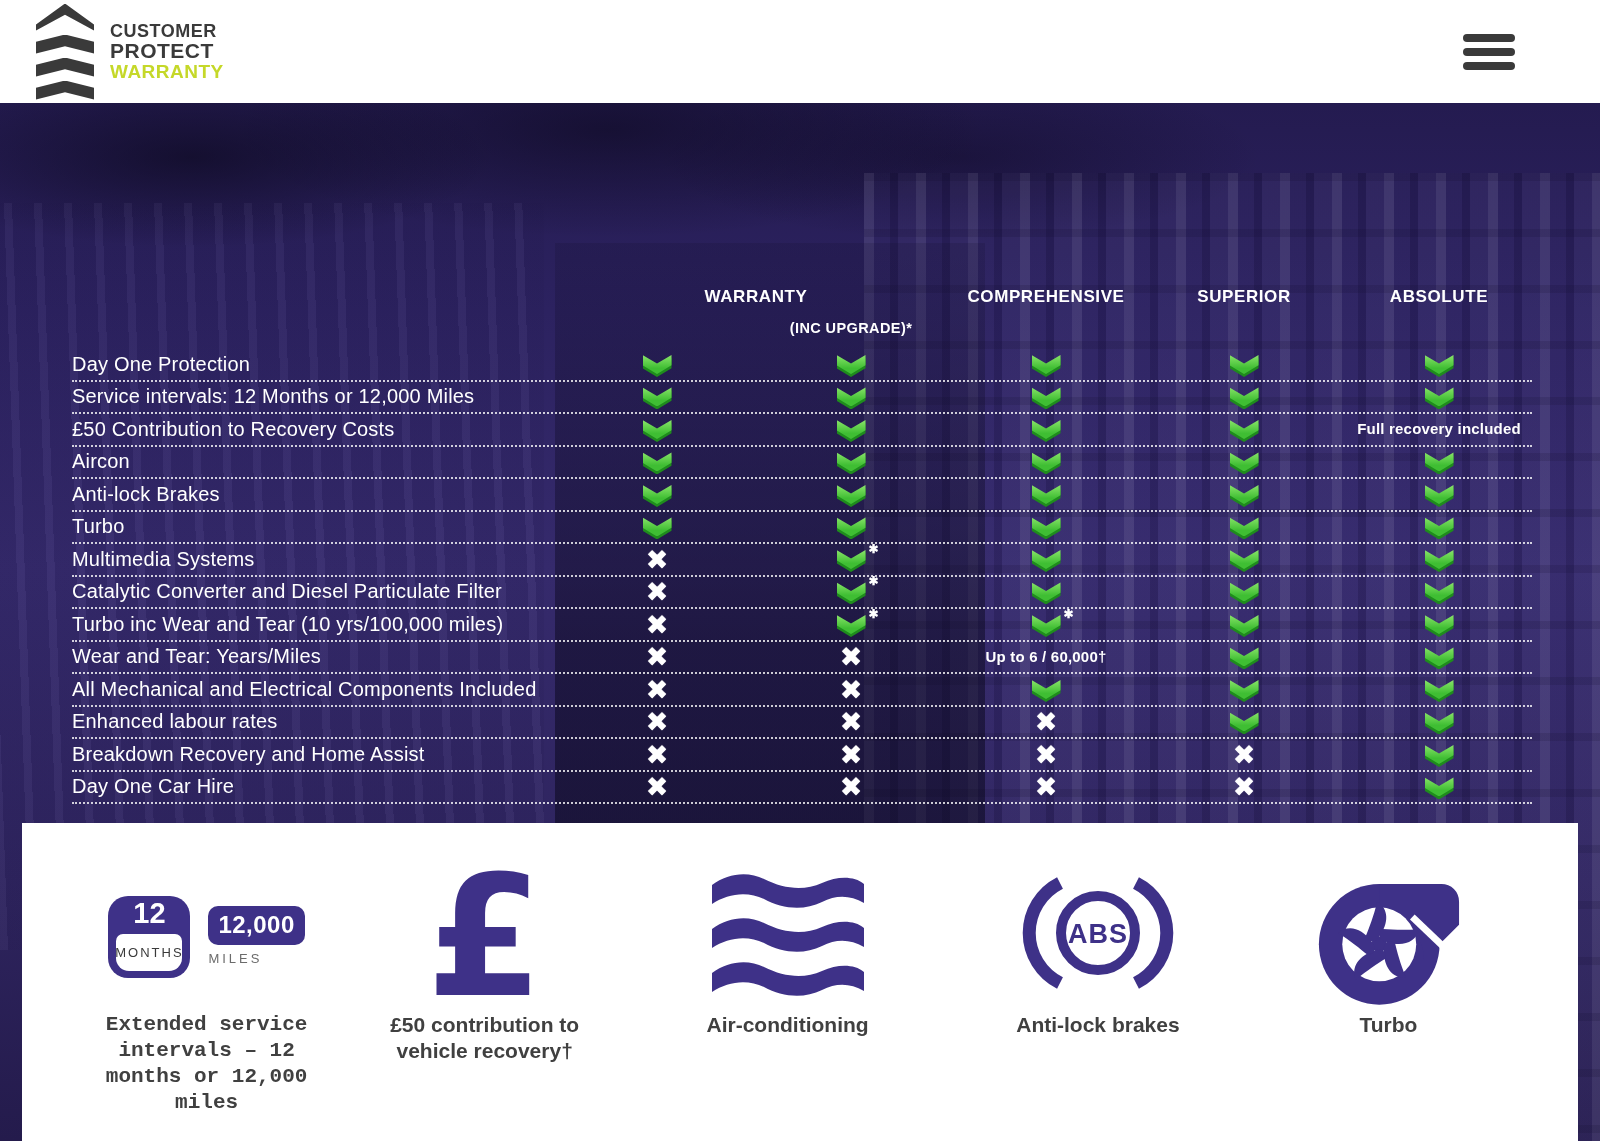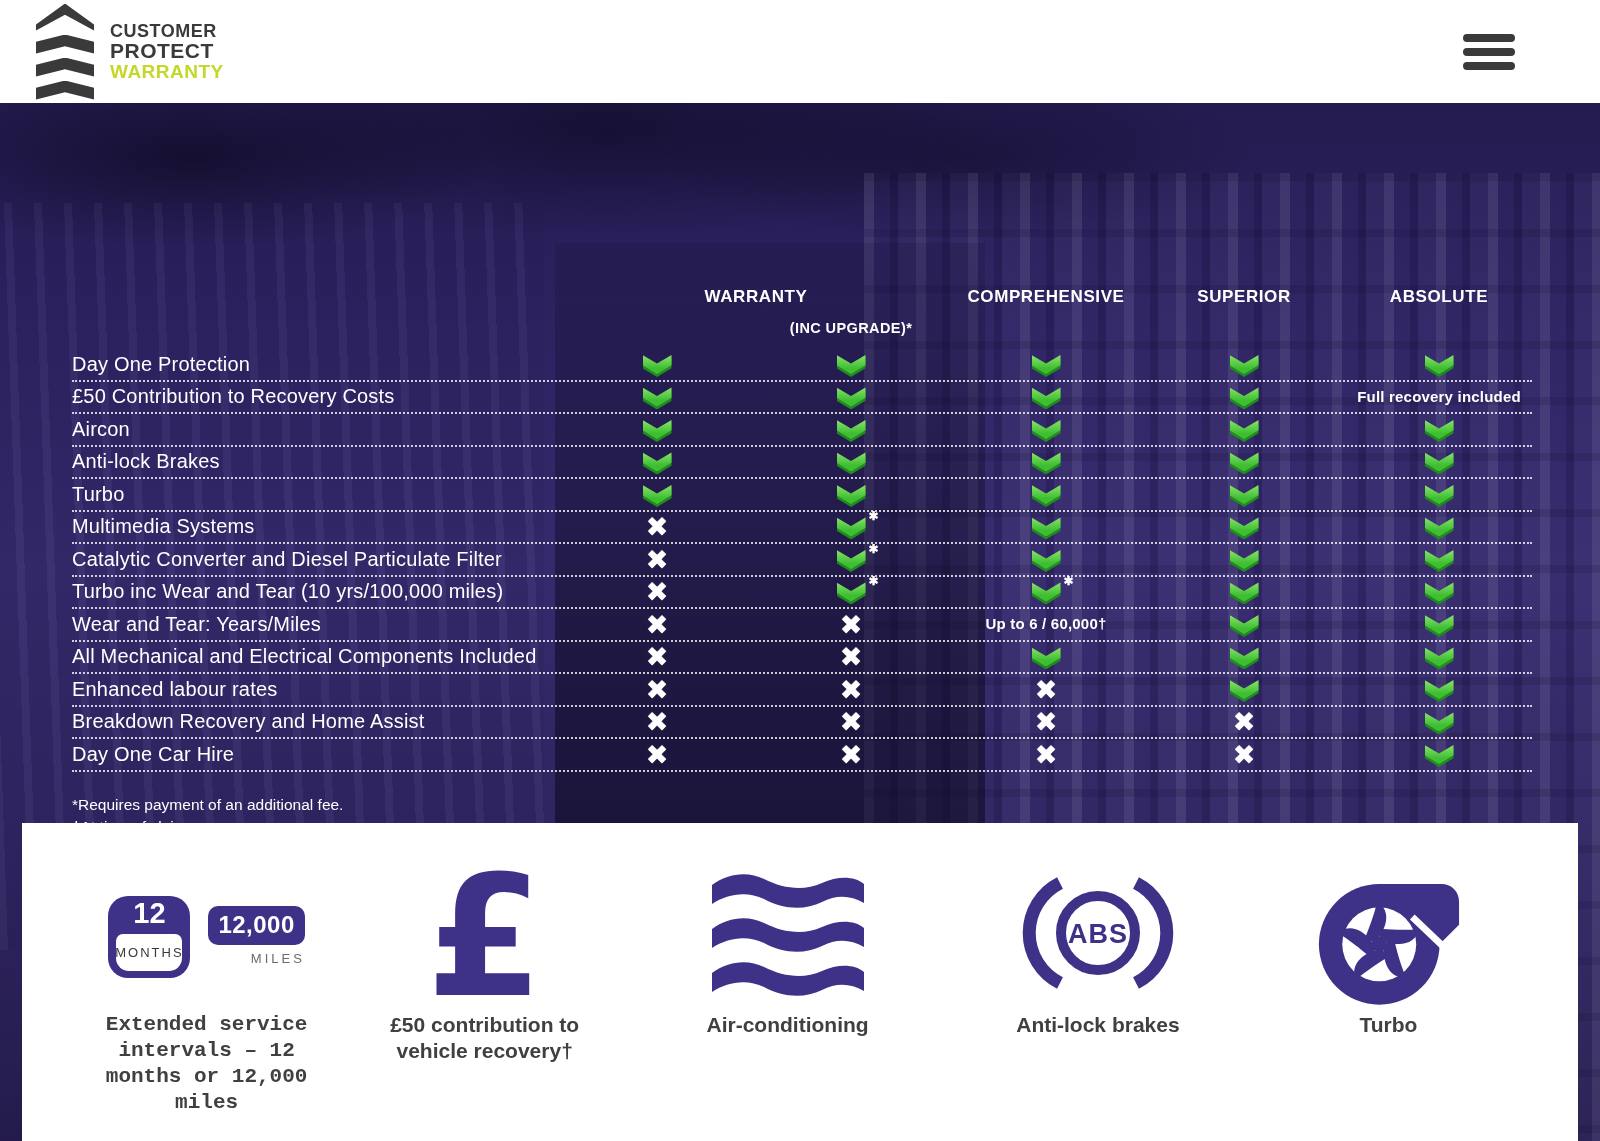--- a/index.html
+++ b/index.html
@@ -78,21 +78,21 @@
   .caption { font-size:21px; font-weight:800; color:#404040; text-align:center; line-height:1.24; }
   .cap-narrow { max-width:212px;font-family:Liberation Mono, monospace; }
   .cap-mid { max-width:250px; }
 
   
   .svc-icons { display:flex; gap:18px; align-items:flex-start; }
   .cal { width:82px; height:82px; background:#3e3188; border-radius:20px; position:relative; }
   .cal-top { color:#fff; font-weight:800; font-size:29px; text-align:center; margin-top:1px; }
   .cal-inner { position:absolute; left:8px; right:8px; top:38px; bottom:7px; background:#fff; border-radius:7px 7px 13px 13px;
                display:flex; align-items:center; justify-content:center; color:#3a3a3a; font-size:13px; letter-spacing:2px; font-weight:500; }
-  .miles { display:flex; flex-direction:column; align-items:flex-end; margin-top:10px; }
+  .miles { display:flex; flex-direction:column; align-items:flex-start; margin-top:10px; }
   .miles-badge { background:#3e3188; color:#fff; font-weight:800; font-size:24px; padding:5px 10px 6px; border-radius:10px; letter-spacing:.5px; }
   .miles-label { color:#6b6b6b; letter-spacing:3px; font-size:13px; margin-top:6px; font-weight:500; }
 
   
   .pound { font-family:"DejaVu Sans",sans-serif; font-weight:800; color:#3e3188; font-size:168px; line-height:140px; }
 
   svg .purple { fill:#3e3188; }
   svg text.abs-txt { font-family:"Liberation Sans",sans-serif; font-weight:800; fill:#3e3188; font-size:27px; letter-spacing:1px; }
 </style>
 </head>
@@ -136,20 +136,28 @@
       <div class="hcell" style="grid-column:4">COMPREHENSIVE</div>
       <div class="hcell" style="grid-column:5">SUPERIOR</div>
       <div class="hcell" style="grid-column:6">ABSOLUTE</div>
     </div>
     <div class="t-head2">
       <div class="hcell sub" style="grid-column:3">(INC UPGRADE)*</div>
     </div>
     <div class="t-rows">
         <div class="t-row">
           <div class="t-label">Day One Protection</div>
+          <div class="t-cell"><span class="checkwrap"><i class="check"></i></span></div>
+          <div class="t-cell"><span class="checkwrap"><i class="check"></i></span></div>
+          <div class="t-cell"><span class="checkwrap"><i class="check"></i></span></div>
+          <div class="t-cell"><span class="checkwrap"><i class="check"></i></span></div>
+          <div class="t-cell"><span class="checkwrap"><i class="check"></i></span></div>
+        </div>
+        <div class="t-row">
+          <div class="t-label">Service intervals: 12 Months or 12,000 Miles</div>
           <div class="t-cell"><span class="checkwrap"><i class="check"></i></span></div>
           <div class="t-cell"><span class="checkwrap"><i class="check"></i></span></div>
           <div class="t-cell"><span class="checkwrap"><i class="check"></i></span></div>
           <div class="t-cell"><span class="checkwrap"><i class="check"></i></span></div>
           <div class="t-cell"><span class="checkwrap"><i class="check"></i></span></div>
         </div>
         <div class="t-row">
           <div class="t-label">£50 Contribution to Recovery Costs</div>
           <div class="t-cell"><span class="checkwrap"><i class="check"></i></span></div>
           <div class="t-cell"><span class="checkwrap"><i class="check"></i></span></div>

